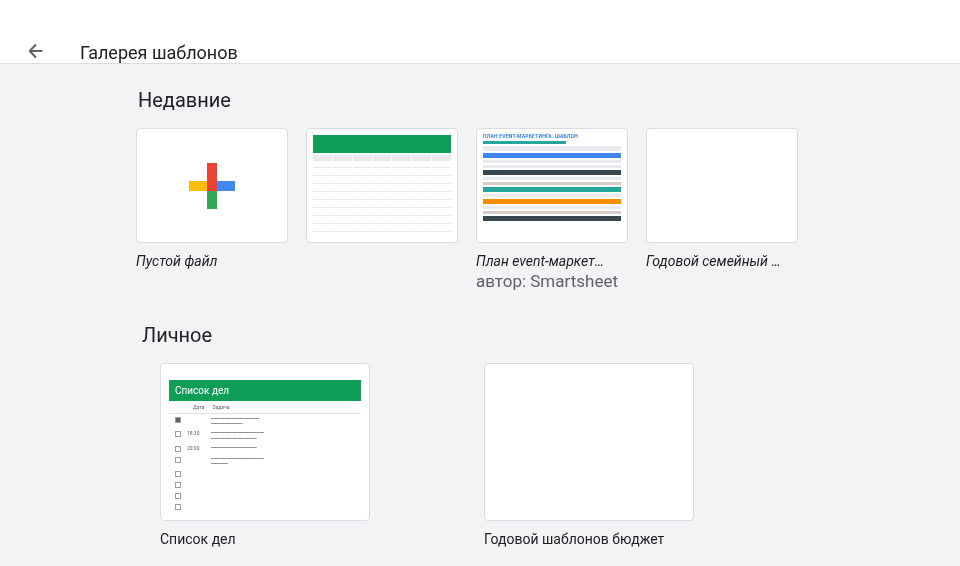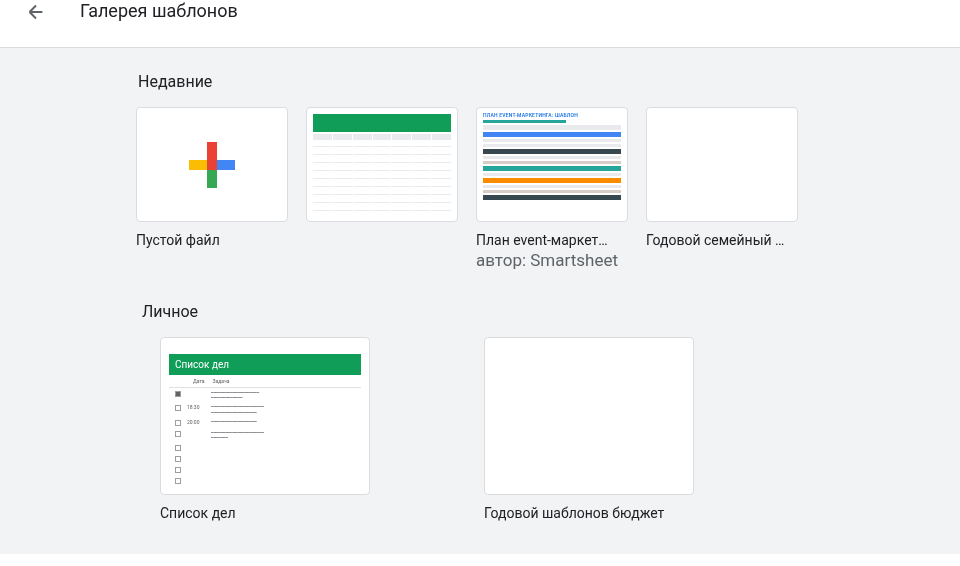--- a/index.html
+++ b/index.html
@@ -5,24 +5,24 @@
     * { box-sizing: border-box; margin: 0; padding: 0; }
     body {
       font-family: 'Google Sans', Roboto, Arial, sans-serif;
       background: #fff;
       width: 960px;
       height: 566px;
       overflow: hidden;
       position: relative;
     }
     .header {
-      height: 48px;
+      height: 64px;
       border-bottom: 1px solid #dadce0;
       display: flex;
-      align-items: flex-start;
+      align-items: flex-end;
       padding: 0 24px;
       gap: 32px;
       background: #fff;
     }
     .back-btn {
       width: 24px;
       height: 24px;
       display: flex;
       align-items: center;
       justify-content: center;
@@ -47,21 +47,21 @@
       background: #f1f3f4;
     }
     .content-wrapper::-webkit-scrollbar-thumb {
       background: #dadce0;
       border-radius: 6px;
     }
     .content {
       padding: 24px 136px 40px 136px;
     }
     .section-title {
-      font-size: 16px;
+      font-size: 20px;
       color: #202124;
       font-weight: 400;
       margin-bottom: 16px;
       margin-left: 2px;
     }
     .section-title.personal {
       margin-left: 6px;
       margin-top: 32px;
     }
     .card-row {
@@ -98,21 +98,21 @@
       font-weight: 400;
       white-space: nowrap;
       overflow: hidden;
       text-overflow: ellipsis;
     }
     .card-sublabel {
       font-size: 17px;
       color: #5f6368;
       margin-top: 2px;
     }
-    .card.small .card-label { max-width: 152px; }
+    .card.small .card-label { max-width: 152px; font-style: italic; }
     .card.wide .card-label { max-width: 210px; }
 
     
     .plus-icon {
       position: absolute;
       left: 50%;
       top: 50%;
       transform: translate(-50%, -50%);
       width: 46px;
       height: 46px;

